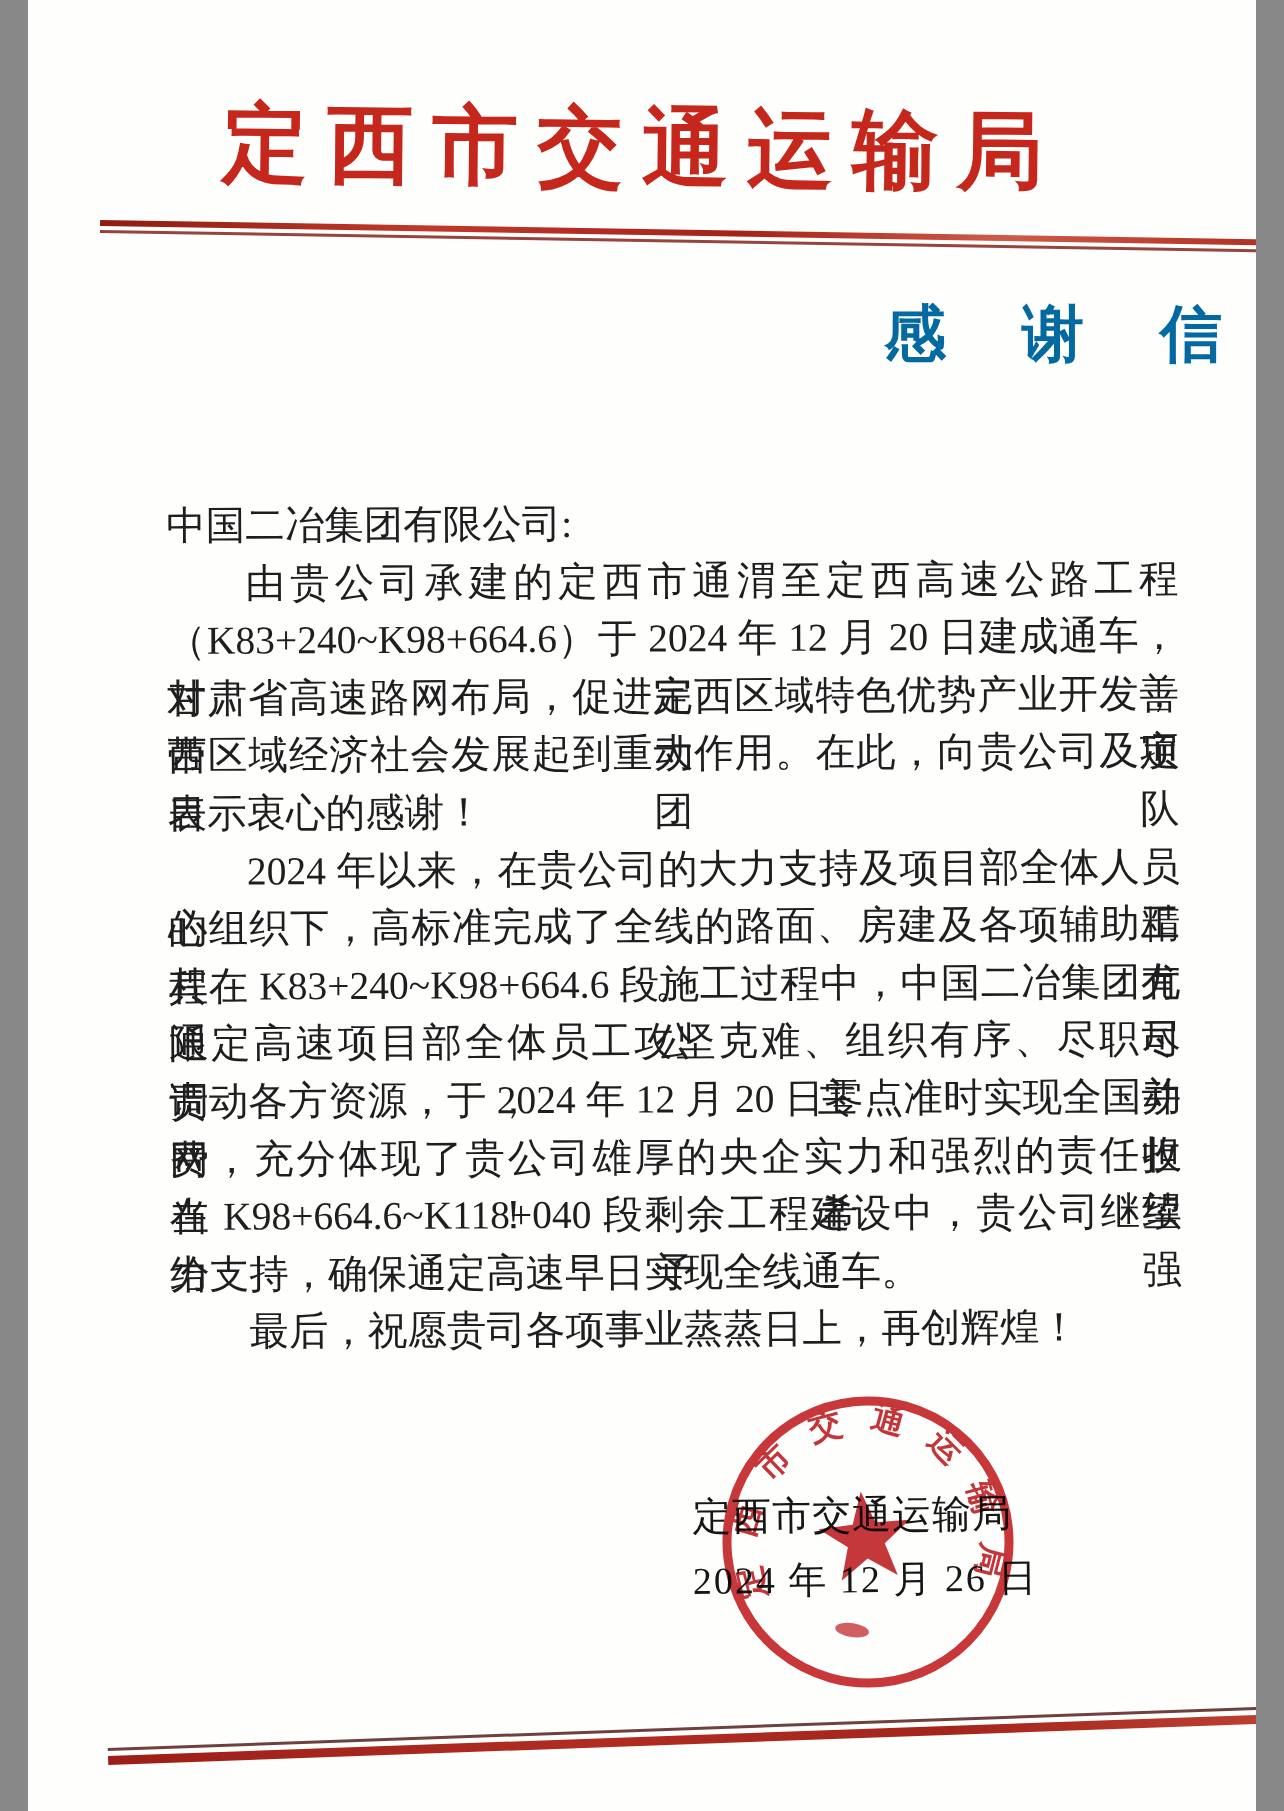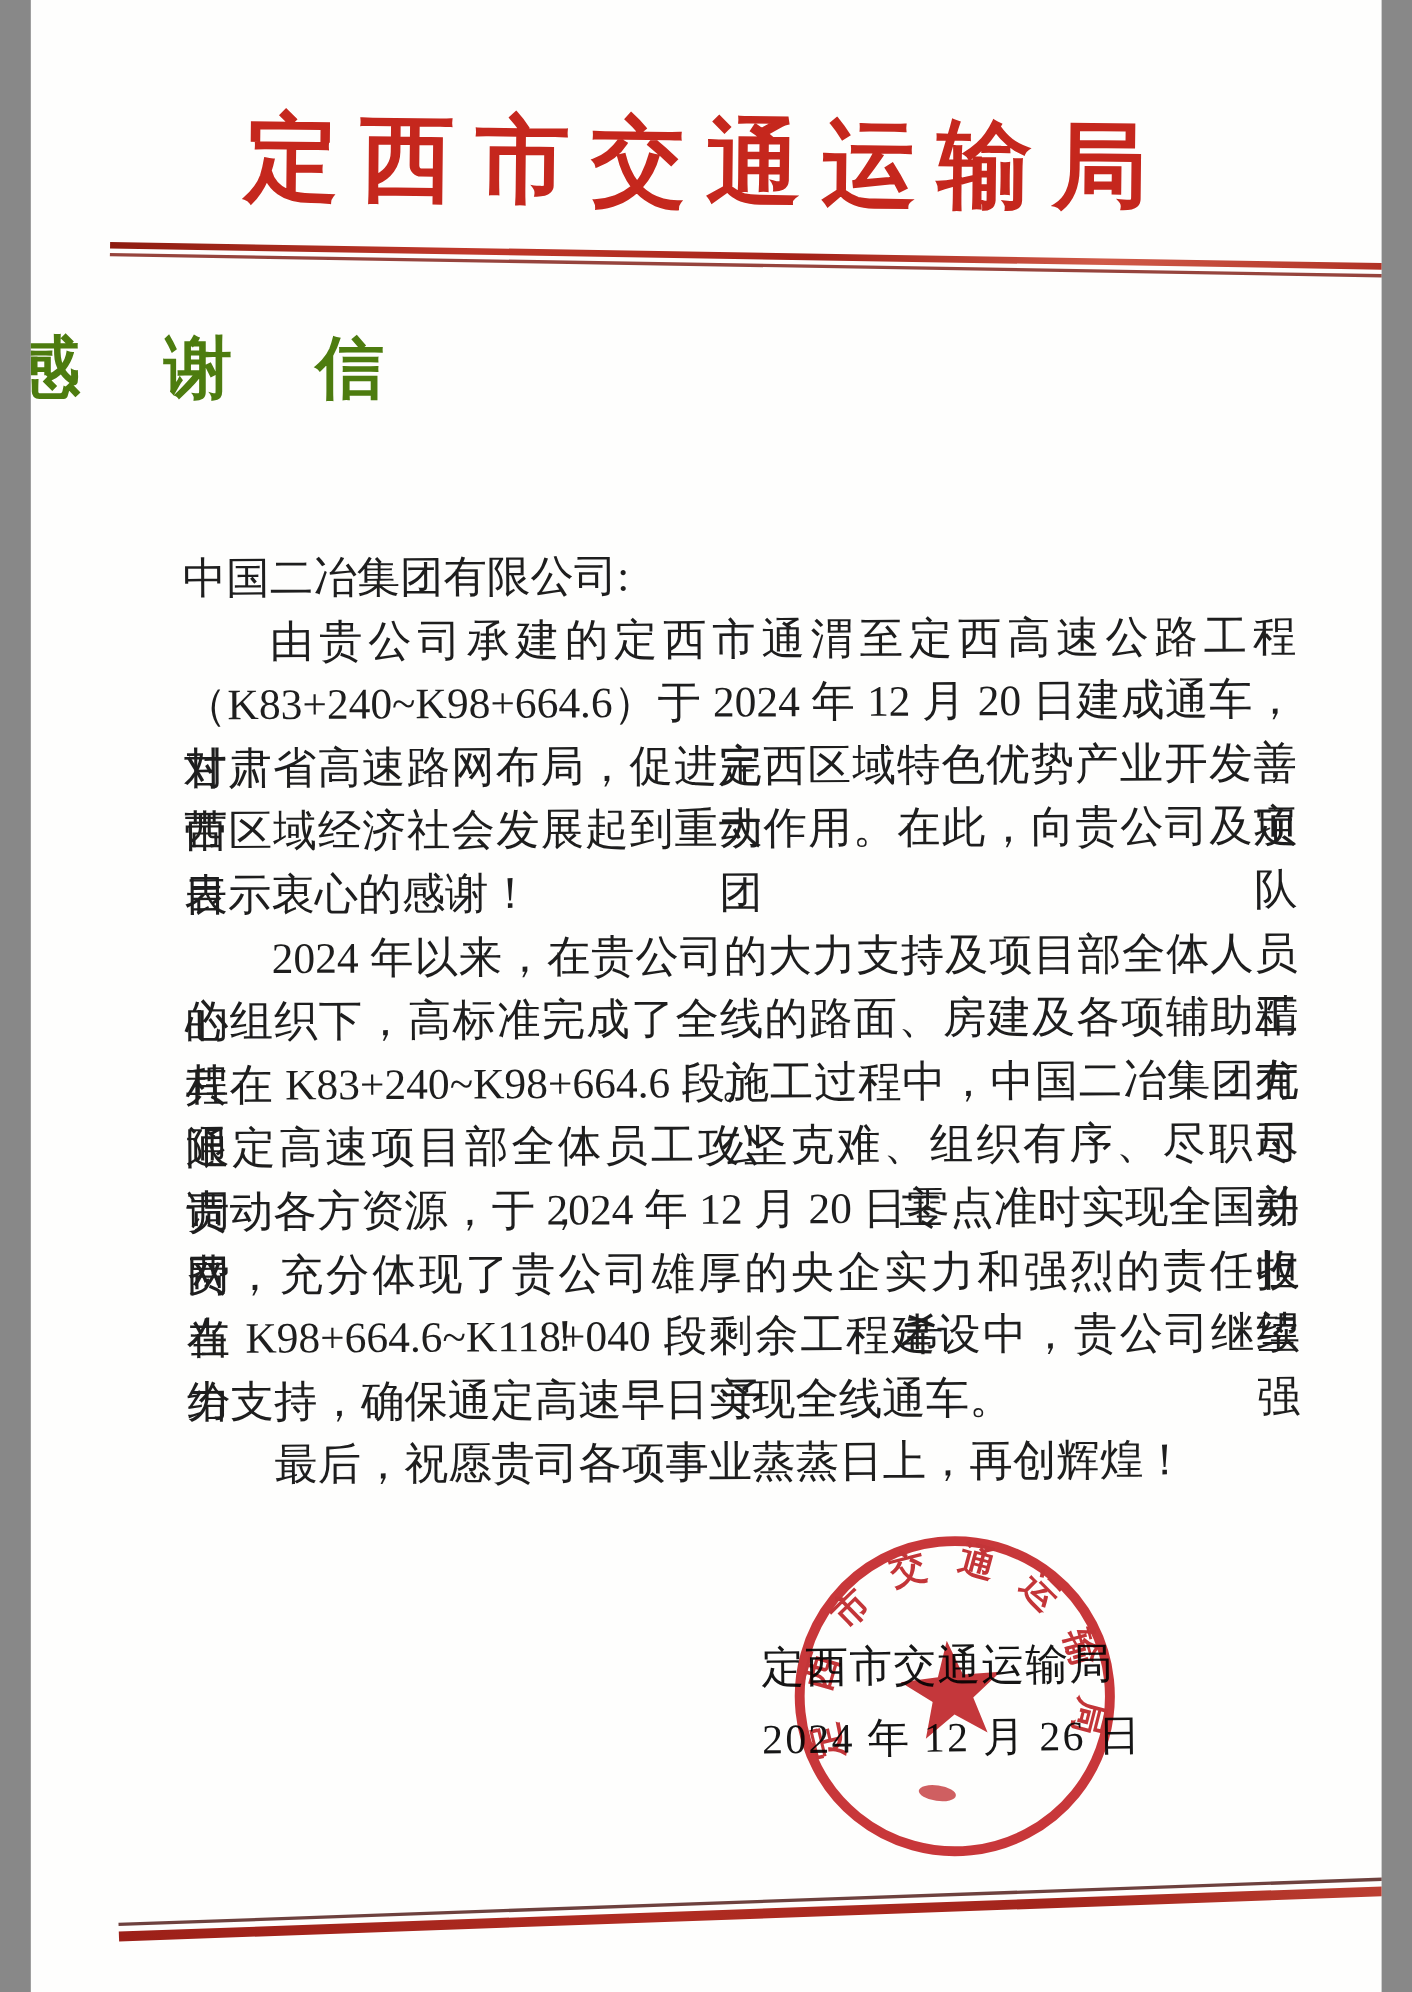--- a/index.html
+++ b/index.html
@@ -21,21 +21,21 @@
     transform:rotate(0.6deg);
     white-space:nowrap;
   }
   .header-rule{
     position:absolute;left:72px;top:220px;width:1158px;
     transform:rotate(0.95deg);transform-origin:left center;
   }
   .header-rule .r1{height:6px;background:linear-gradient(90deg,#8e1c10,#c0392b 28%,#a52218 55%,#d05a48 78%,#b03225);}
   .header-rule .r2{height:3px;margin-top:4px;background:#7c150d;opacity:.8;}
   
-  .title{position:absolute;left:0;right:0;top:292px;text-align:left;color:#4d7c0f;margin-left:17px;}
+  .title{position:absolute;left:0;right:0;top:292px;text-align:right;color:#0369a1;margin-left:17px;}
   .title .t{
     display:inline-block;
     font-size:62px;font-weight:600;
     letter-spacing:76px;margin-right:-76px;
     transform:translateX(-34px);
     white-space:nowrap;
   }
   
   .body{
     position:absolute;left:138px;top:498px;width:1012px;

